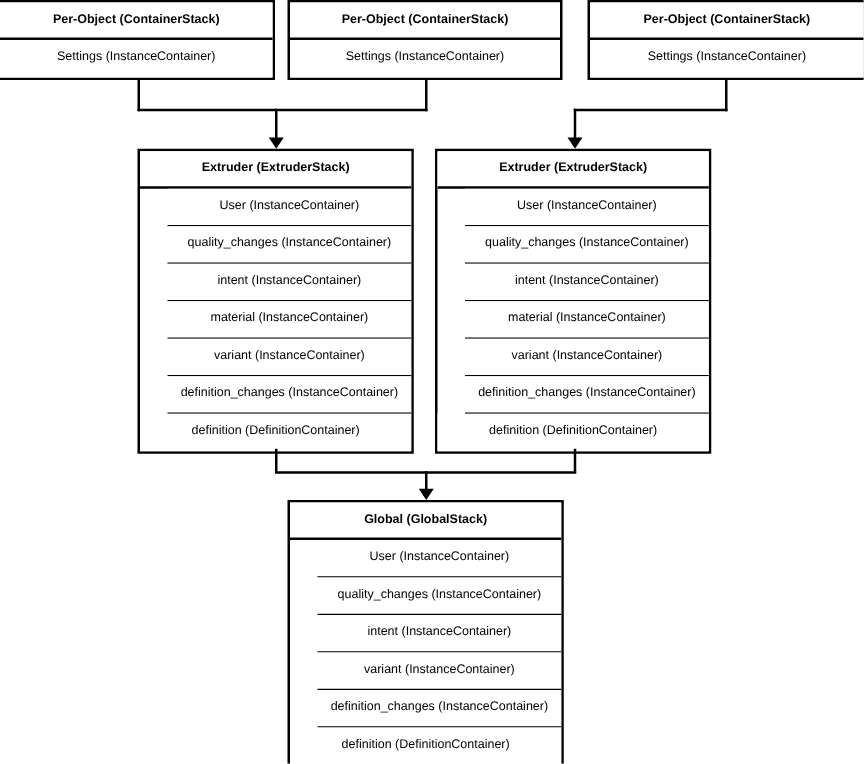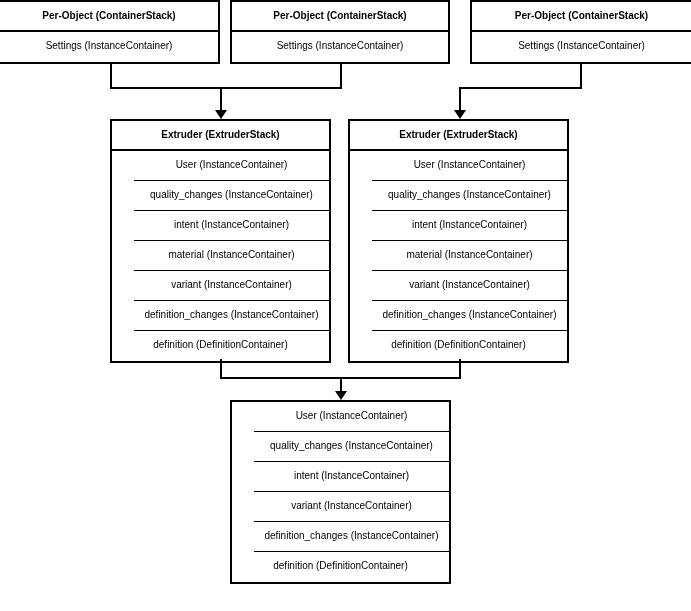--- a/index.html
+++ b/index.html
@@ -122,20 +122,21 @@
     <div class="row">definition (DefinitionContainer)</div>
   </div>
 
   <div class="vline" style="left:220px; top:359px; height:19px;"></div>
   <div class="vline" style="left:459px; top:359px; height:19px;"></div>
   <div class="hline" style="left:220px; top:377px; width:241px;"></div>
   <div class="vline" style="left:340px; top:377px; height:17px;"></div>
   <div class="arrowhead" style="left:335px; top:391px;"></div>
 
   <div class="stack" style="left:230px; top:400px; width:221px;">
+    <div class="row header">Global (GlobalStack)</div>
     <div class="row sep">User (InstanceContainer)</div>
     <div class="row sep">quality_changes (InstanceContainer)</div>
     <div class="row sep">intent (InstanceContainer)</div>
     <div class="row sep">variant (InstanceContainer)</div>
     <div class="row sep">definition_changes (InstanceContainer)</div>
     <div class="row">definition (DefinitionContainer)</div>
   </div>
 
 </div>
 

